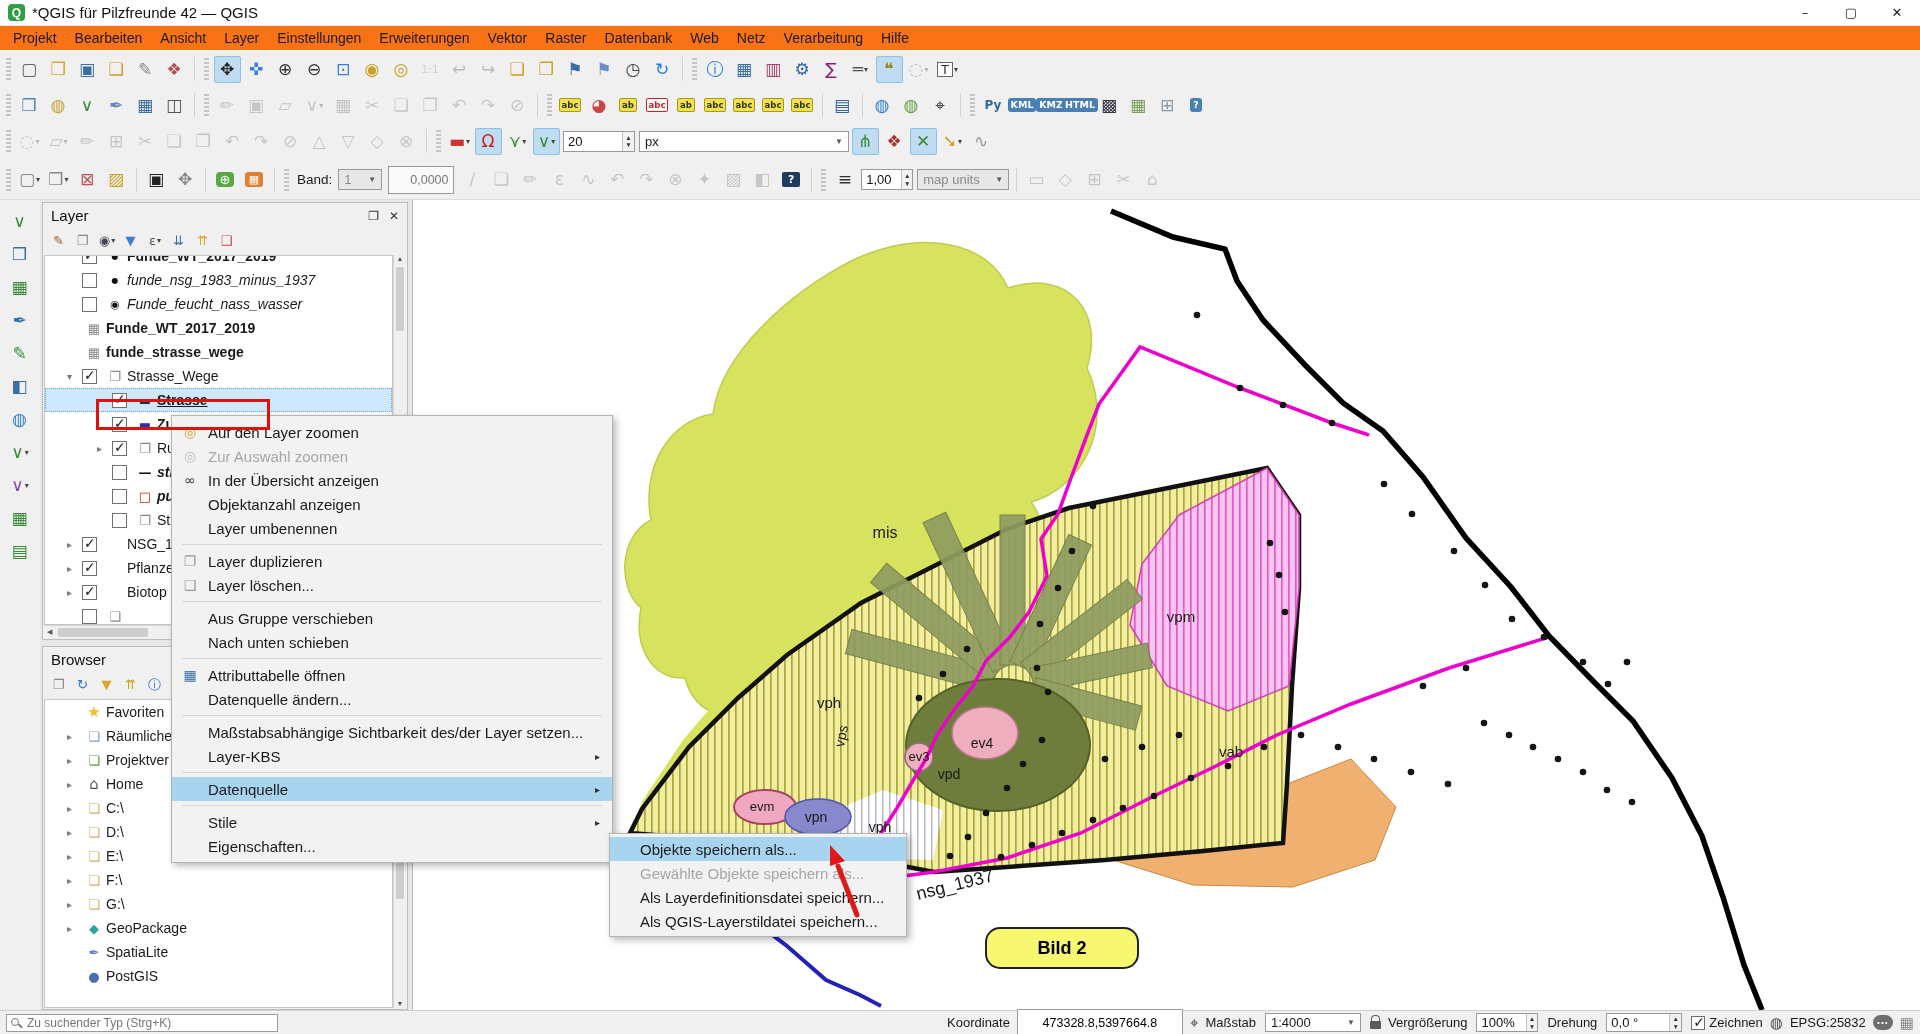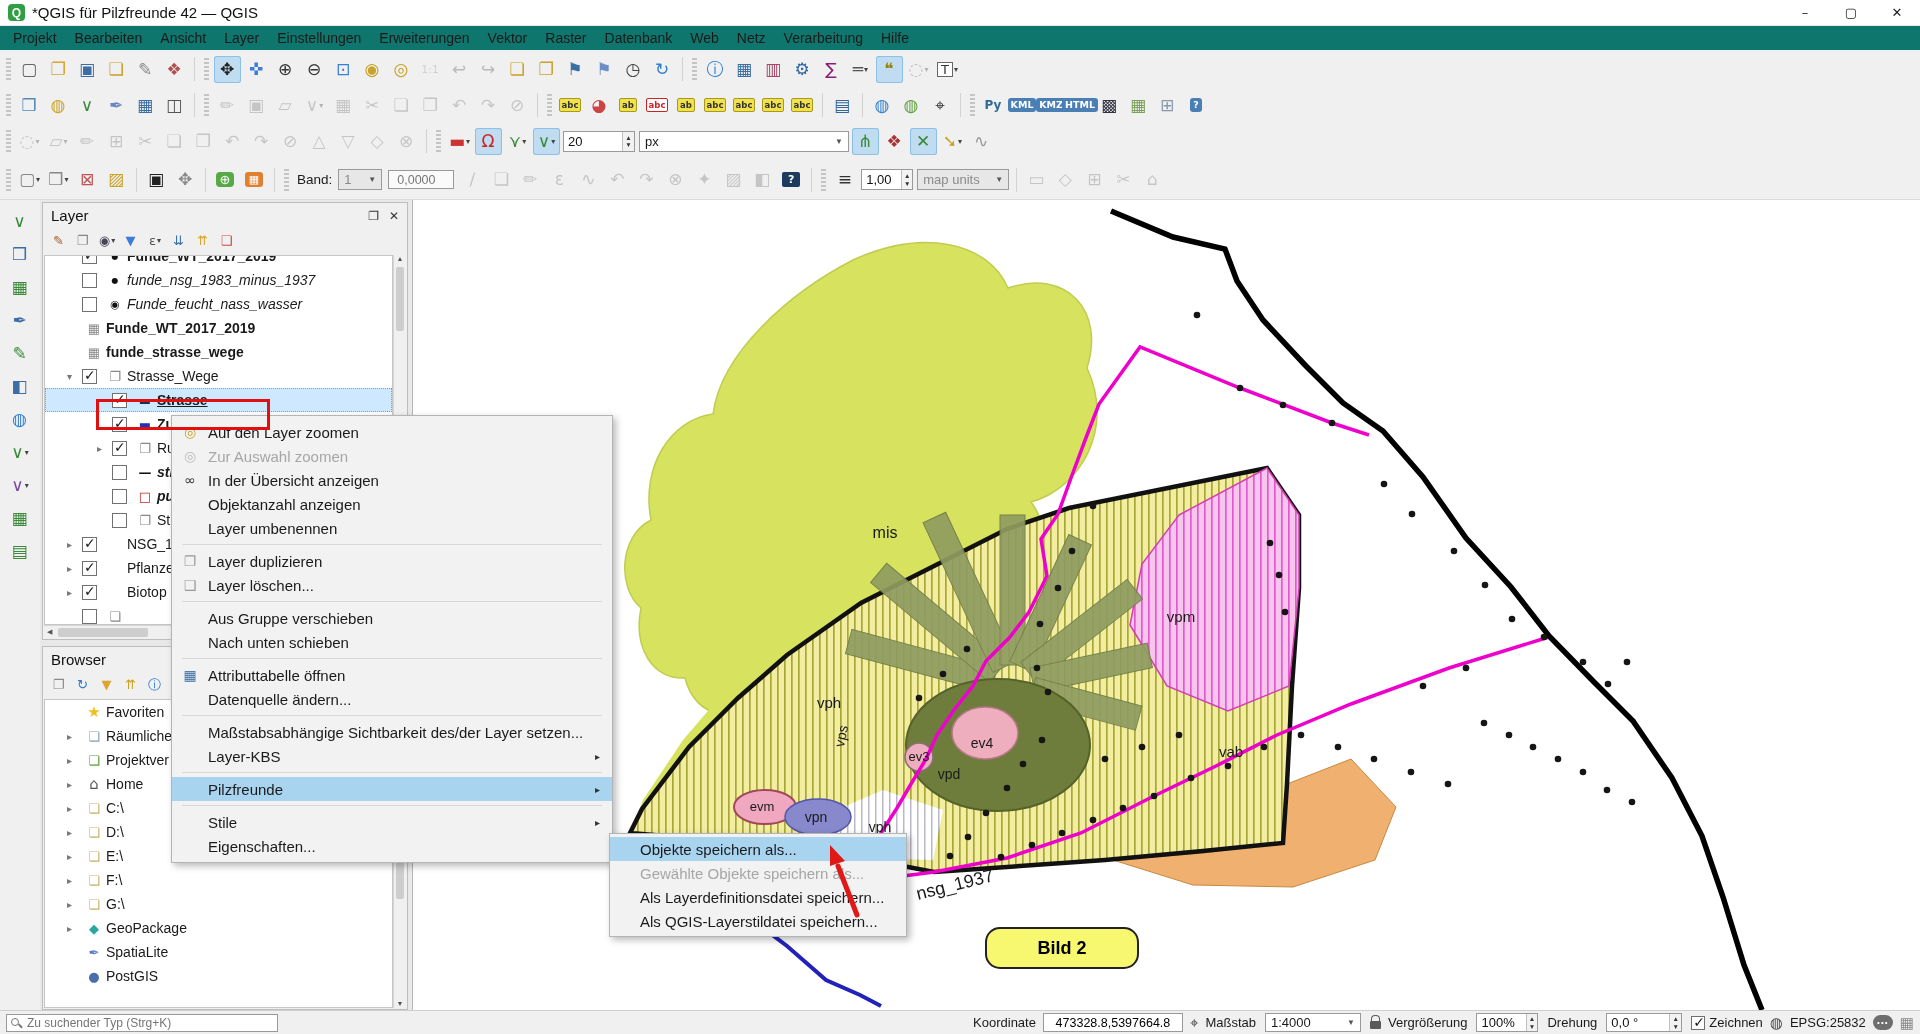--- a/index.html
+++ b/index.html
@@ -9,21 +9,21 @@
     font-family:"Liberation Sans","DejaVu Sans",sans-serif; background:#f0f0f0;
     color:#1a1a1a; font-size:14px;
   }
   
   .titlebar { position:absolute; left:0; top:0; right:0; height:26px; background:#fff; display:flex; align-items:center; border-bottom:1px solid #e8e8e8;}
   .qlogo { width:17px; height:17px; margin:0 7px 0 8px; background:#2f9e44; border-radius:4px; color:#fff; font-weight:bold; font-size:12px; display:flex; align-items:center; justify-content:center;}
   .wtitle { font-size:15px; color:#111; }
   .wbtns { margin-left:auto; display:flex; height:100%; }
   .wbtn { width:46px; display:flex; align-items:center; justify-content:center; font-size:13px; color:#222; font-family:"DejaVu Sans",sans-serif;}
   
-  .menubar { position:absolute; left:0; top:26px; right:0; height:24px; background:#0f766e; display:flex; align-items:center; padding-left:4px; }
+  .menubar { position:absolute; left:0; top:26px; right:0; height:24px; background:#f97316; display:flex; align-items:center; padding-left:4px; }
   .mbitem { padding:2px 9px; font-size:14px; color:#1a1a1a; }
   
   .tb { position:absolute; left:0; right:0; display:flex; align-items:center; background:#f0f0f0; padding-left:2px; }
   .tb.r1 { top:50px; height:38px; }
   .tb.r2 { top:88px; height:34px; }
   .tb.r3 { top:122px; height:38px; }
   .tb.r4 { top:160px; height:40px; border-bottom:1px solid #dcdcdc; }
   .tbseg { display:inline-flex; align-items:center; }
   .grip { width:5px; height:22px; margin:0 4px; background:repeating-linear-gradient(to bottom,#c4c4c4 0 2px,transparent 2px 4px); }
   .tsep { width:1px; height:24px; background:#d2d2d2; margin:0 5px; }
@@ -80,21 +80,21 @@
   .sarrow { padding:0 3px; }
   
   .map { position:absolute; left:412px; top:0; right:0; bottom:0; background:#fff; border-left:1px solid #b5b5b5; }
   
   .statusbar { position:absolute; left:0; bottom:0; right:0; height:24px; background:#f0f0f0; border-top:1px solid #cfcfcf; display:flex; align-items:center; font-size:13px; padding:0 6px; gap:7px; }
   .sb-search { position:relative; width:272px;text-decoration:underline; }
   .sb-search input { width:100%; height:18px; border:1px solid #999; font-size:12px; padding:0 4px 0 20px; font-family:inherit; background:#fff; }
   .magicon { position:absolute; left:5px; top:4px; width:8px; height:8px; border:1.5px solid #777; border-radius:50%; }
   .magicon::after { content:""; position:absolute; width:5px; height:1.5px; background:#777; transform:rotate(45deg); right:-5px; bottom:-2px; }
   .sb-spacer { flex:1; }
-  .sb-field { height:19px; border:1px solid #999; background:#fff; font-size:12.5px; display:inline-flex; align-items:center; padding:0 8px; }
+  .sb-field { height:28px; border:1px solid #999; background:#fff; font-size:12.5px; display:inline-flex; align-items:center; padding:0 21px; }
   .sb-field input { border:none; outline:none; font-size:12.5px; width:122px; font-family:inherit; text-align:center;}
   .lockicon { width:11px; height:8px; background:#5a5a5a; border-radius:1px; position:relative; margin-top:5px; }
   .lockicon::before { content:""; position:absolute; width:7px; height:6px; border:1.5px solid #5a5a5a; border-bottom:none; border-radius:4px 4px 0 0; top:-6px; left:1px; }
   .sb-check { display:flex; align-items:center; gap:4px; }
   .sb-check .cbx { width:14px; height:14px; margin:0; }
   .gicon { font-family:"DejaVu Sans",sans-serif; font-size:15px; color:#444; }
   .bubble { width:20px; height:15px; background:#6e6e6e; border-radius:8px; color:#fff; font-size:8px; display:flex; align-items:center; justify-content:center; letter-spacing:1px;}
   .bubble::after { content:"•••"; }
   
   .ctxmenu { position:absolute; background:#f2f2f2; border:1px solid #b4b4b4; box-shadow:3px 3px 7px rgba(0,0,0,.28); padding:4px 0; z-index:40; }
@@ -1340,21 +1340,21 @@
       </div>
 
       <div class="msep">
         
         
         
       </div>
 
       <div class="mitem hl">
         <span class="mi-icon"></span>
-        <span class="mi-label">Pilzfreunde</span>
+        <span class="mi-label">Datenquelle</span>
         <span class="mi-arrow">▸</span>
       </div>
 
       <div class="msep">
         
         
         
       </div>
 
       <div class="mitem">

